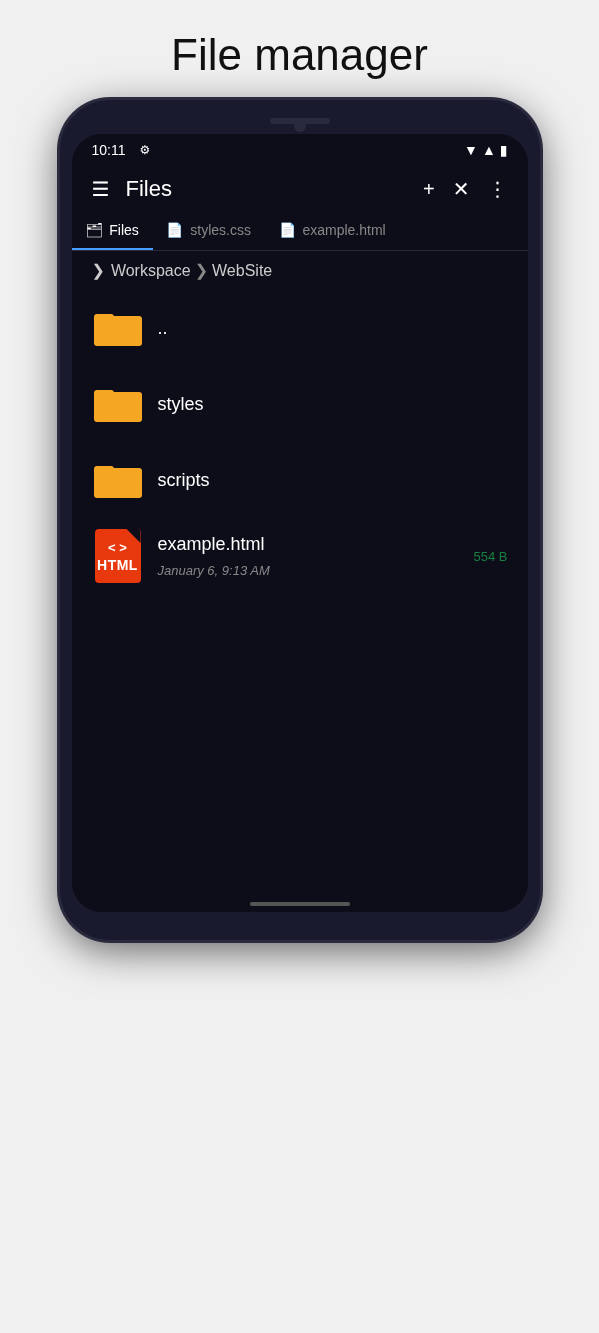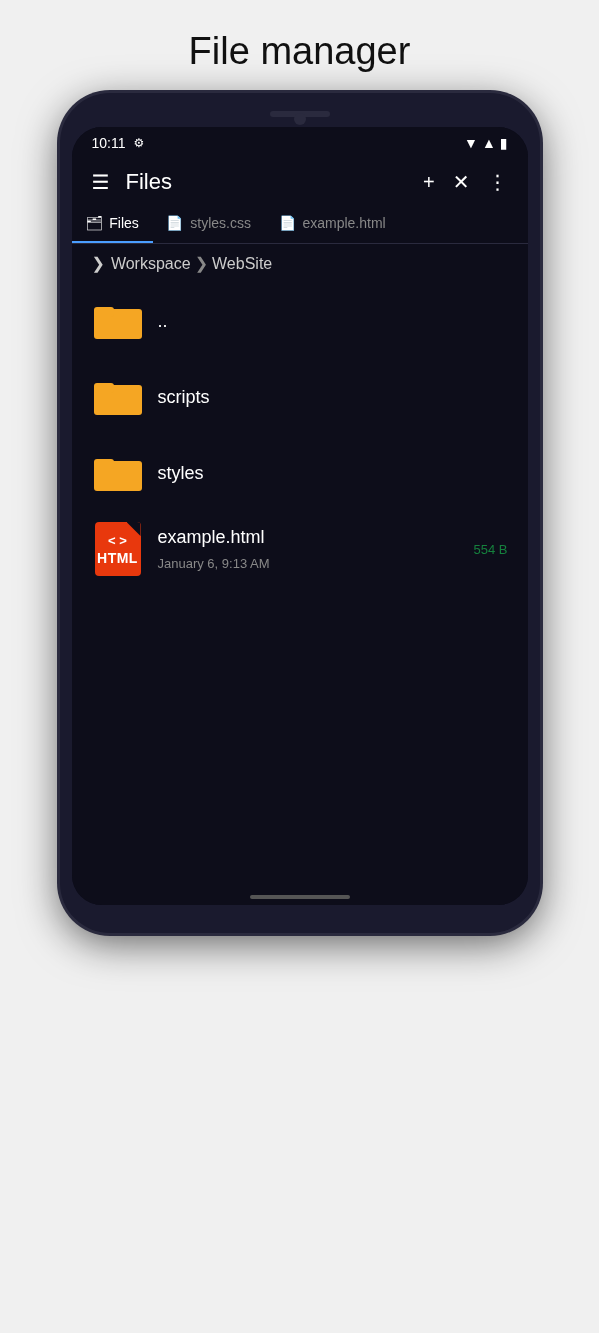--- a/index.html
+++ b/index.html
@@ -8,21 +8,21 @@
       background: #f0f0f0;
       display: flex;
       flex-direction: column;
       align-items: center;
       width: 599px;
       min-height: 1333px;
       font-family: 'Segoe UI', Arial, sans-serif;
     }
 
     .page-title {
-      font-size: 38px;
+      font-size: 44px;
       font-weight: 400;
       color: #111;
       padding: 30px 0 20px 0;
       text-align: center;
       width: 100%;
     }
 
     .phone-outer {
       width: 480px;
       background: #1a1a2e;
@@ -70,21 +70,21 @@
       display: flex;
       justify-content: space-between;
       align-items: center;
       padding: 8px 20px;
       background: #0d0d1a;
     }
 
     .status-left {
       display: flex;
       align-items: center;
-      gap: 8px;
+      gap: 14px;
     }
 
     .status-time {
       color: #fff;
       font-size: 14px;
       font-weight: 500;
     }
 
     .status-gear {
       color: #fff;
@@ -225,20 +225,21 @@
     .file-name {
       color: #fff;
       font-size: 18px;
       font-weight: 400;
     }
 
     .file-meta {
       color: #888;
       font-size: 13px;
       margin-top: 8px;
+      font-style: italic;
     }
 
     .file-size {
       color: #15803d;
       font-size: 13px;
       margin-left: auto;
     }
 
     
     .html-icon {
@@ -385,33 +386,33 @@
       </div>
 
       <div class="file-item">
         <div class="file-icon-wrapper">
           <svg class="folder-icon-svg" viewBox="0 0 48 40">
             <rect x="0" y="8" width="48" height="30" rx="3" ry="3" fill="#f5a623"></rect>
             <rect x="0" y="6" width="20" height="10" rx="3" ry="3" fill="#f5a623"></rect>
           </svg>
         </div>
         <div class="file-info">
-          <span class="file-name">scripts</span>
+          <span class="file-name">styles</span>
         </div>
       </div>
 
       <div class="file-item">
         <div class="file-icon-wrapper">
           <svg class="folder-icon-svg" viewBox="0 0 48 40">
             <rect x="0" y="8" width="48" height="30" rx="3" ry="3" fill="#f5a623"></rect>
             <rect x="0" y="6" width="20" height="10" rx="3" ry="3" fill="#f5a623"></rect>
           </svg>
         </div>
         <div class="file-info">
-          <span class="file-name">styles</span>
+          <span class="file-name">scripts</span>
         </div>
       </div>
 
       <div class="file-item">
         <div class="file-icon-wrapper">
           <div class="html-icon">
             <div class="html-icon-inner">
               <div class="html-angle-brackets">
                 <span style="color:#fff;font-size:13px;font-weight:bold;">&lt; &gt;</span>
               </div>

